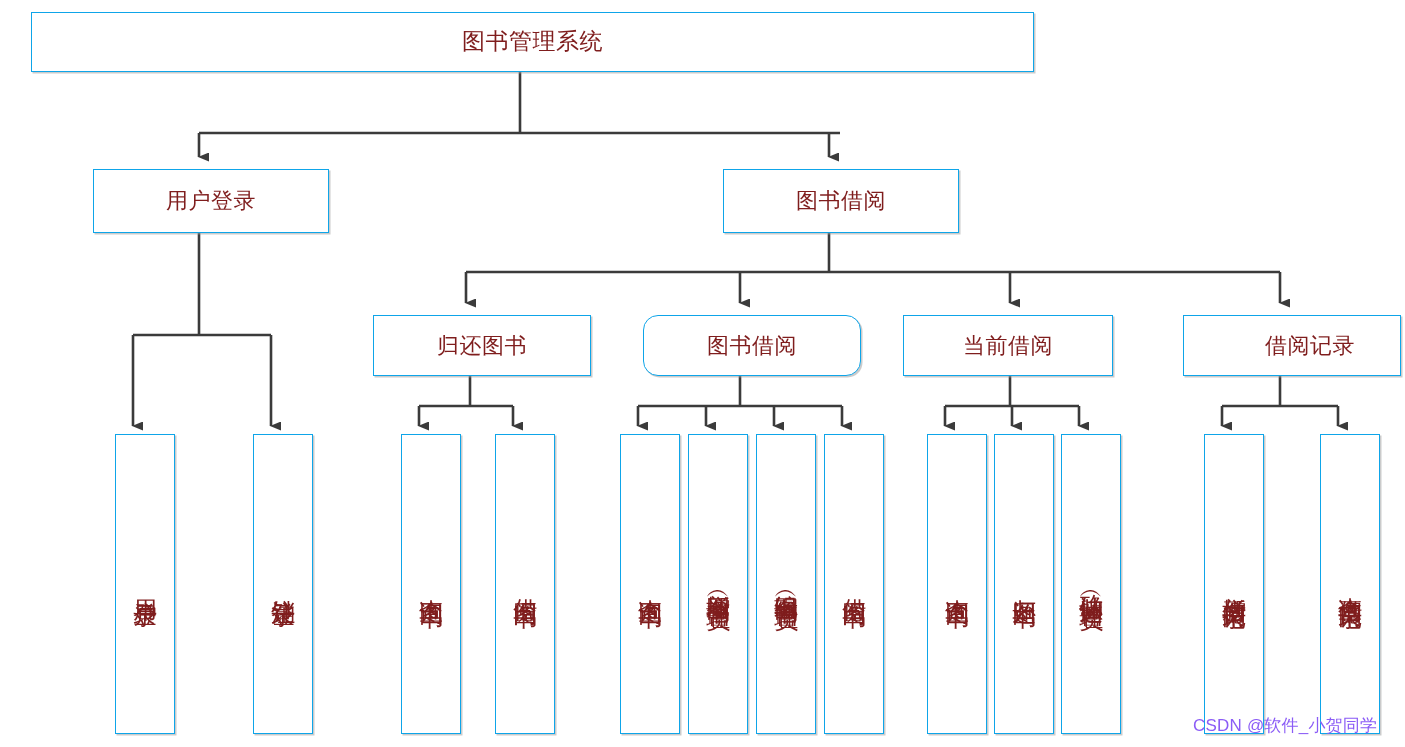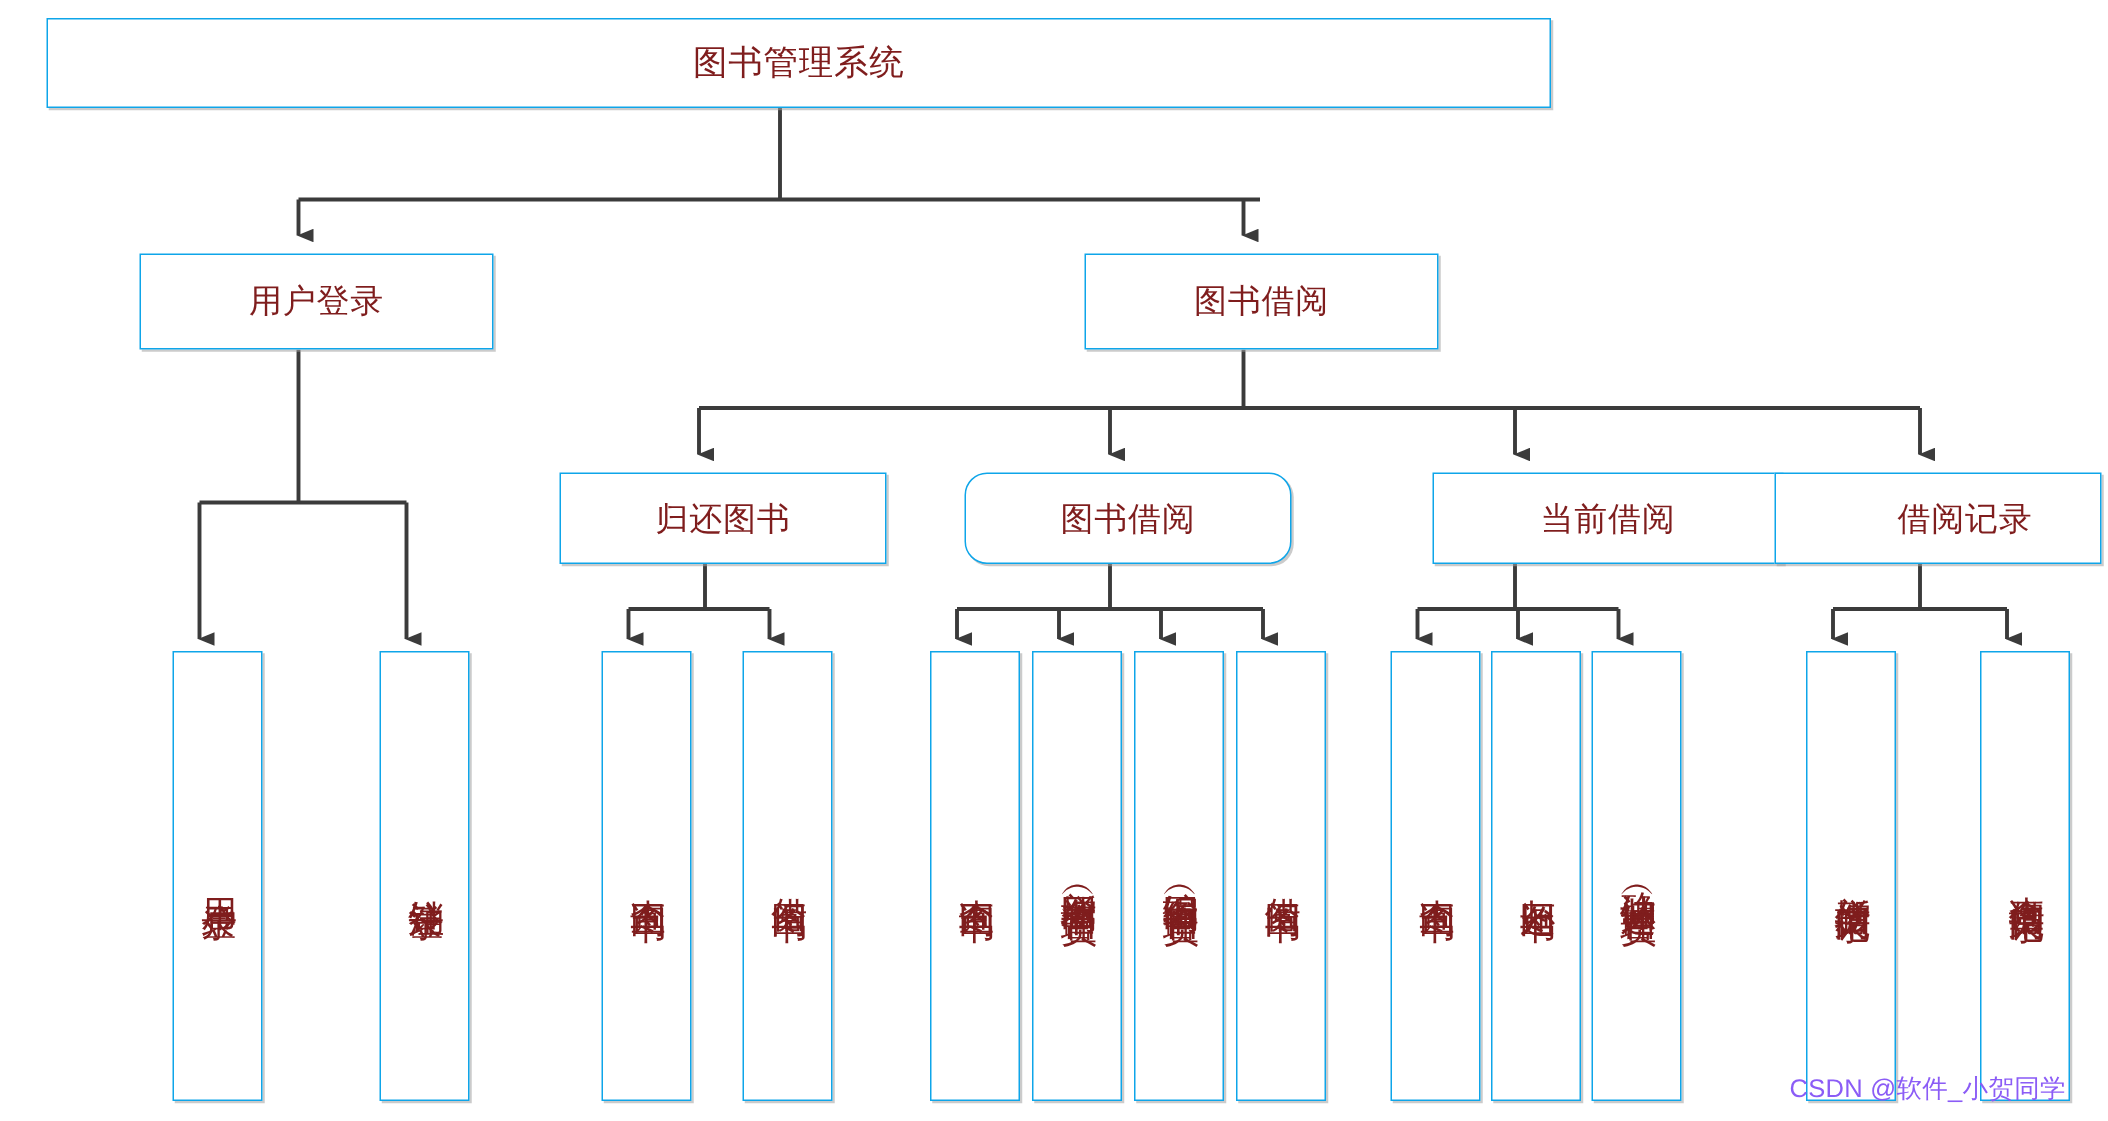--- a/index.html
+++ b/index.html
@@ -132,21 +132,21 @@
   <div class="node h" style="left:711px;top:169px;width:236px;height:64px;">
     <span class="lbl">图书借阅</span>
   </div>
 
   <div class="node h" style="left:361px;top:315px;width:218px;height:61px;">
     <span class="lbl">归还图书</span>
   </div>
   <div class="node h" style="left:631px;top:315px;width:218px;height:61px;border-radius:15px;">
     <span class="lbl">图书借阅</span>
   </div>
-  <div class="node h" style="left:943px;top:315px;width:234px;height:61px;">
+  <div class="node h" style="left:891px;top:315px;width:210px;height:61px;">
     <span class="lbl">当前借阅</span>
   </div>
   <div class="node h" style="left:1171px;top:315px;width:218px;height:61px;padding-left:36px;">
     <span class="lbl">借阅记录</span>
   </div>
 
   <div class="node v" style="left:103px;top:434px;width:60px;height:300px;">
     <span class="lbl">用户登录</span>
   </div>
   <div class="node v" style="left:241px;top:434px;width:60px;height:300px;">

